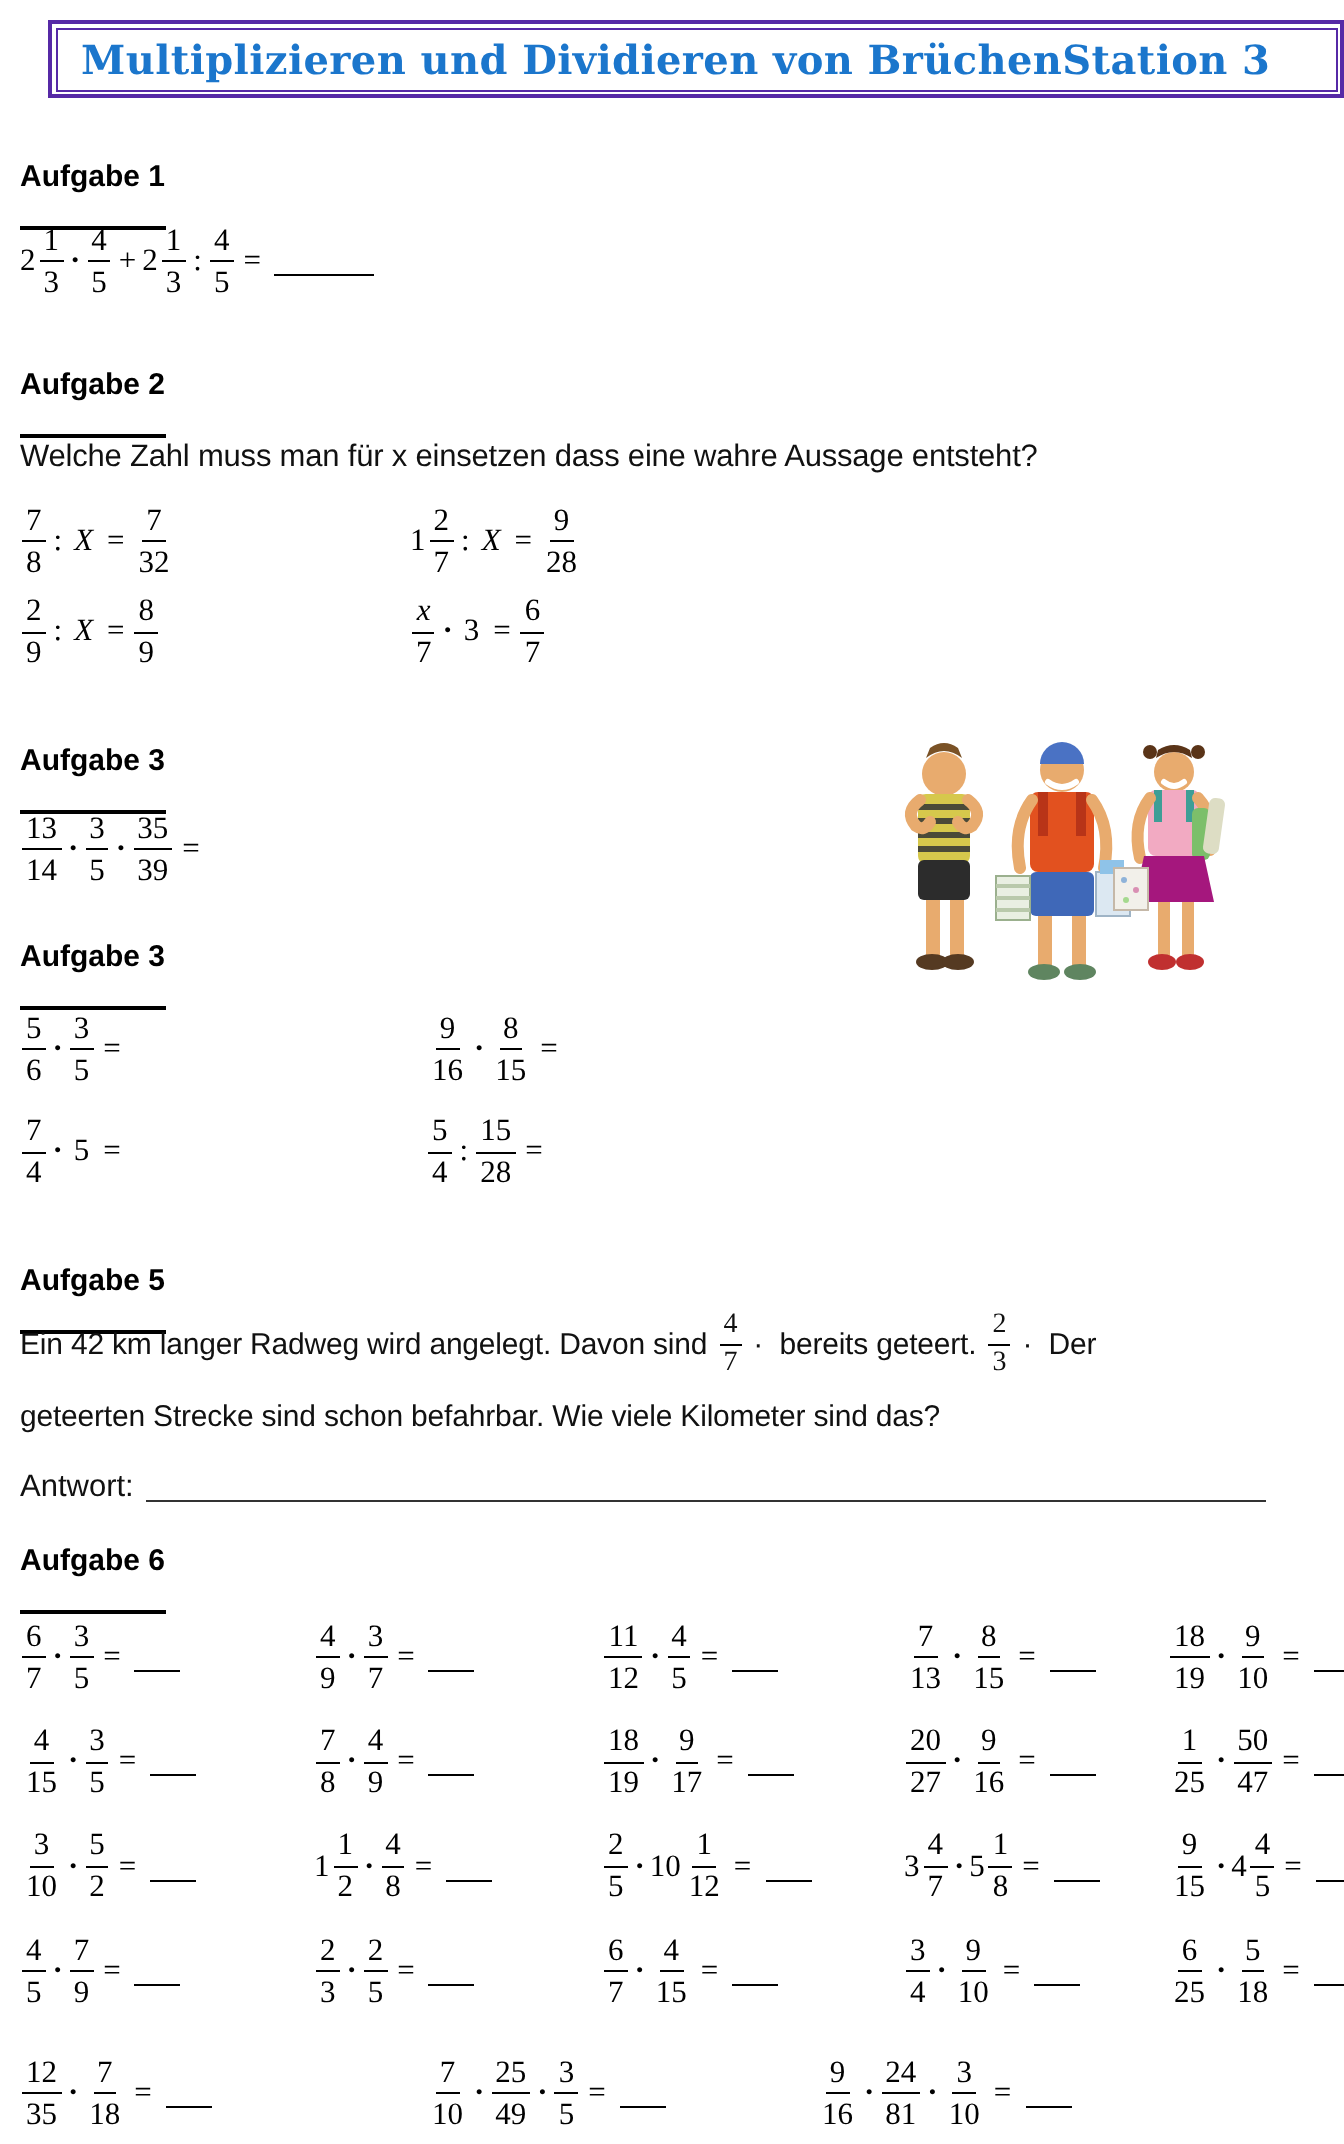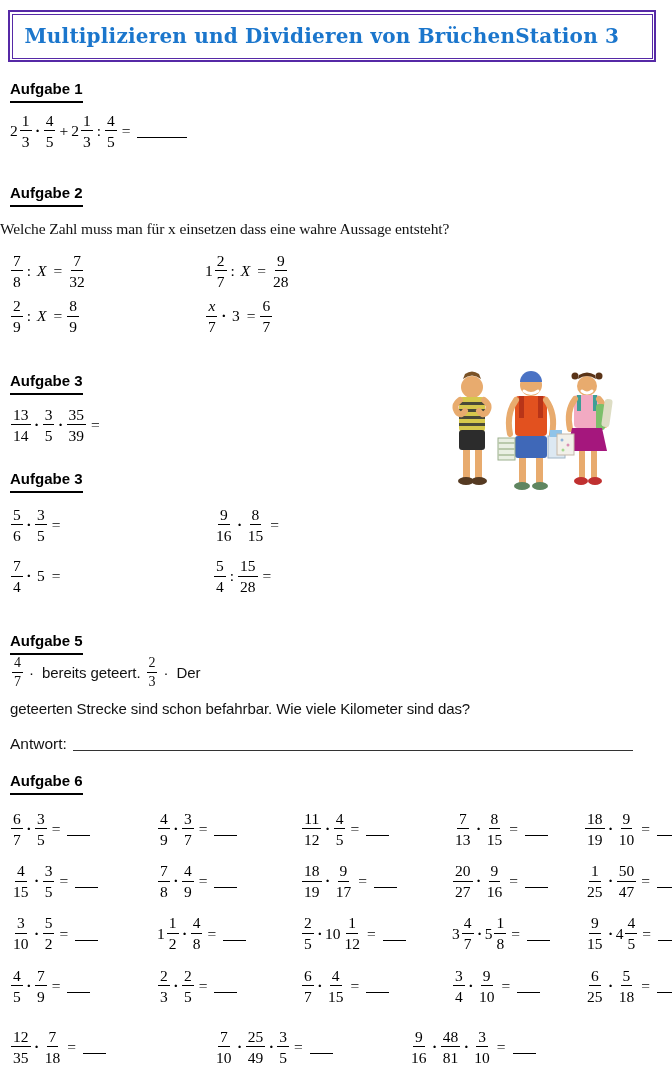--- a/index.html
+++ b/index.html
@@ -2,30 +2,30 @@
 <html><head>
 <meta charset="utf-8">
 <style>
   html,body{margin:0;padding:0;background:#ffffff;}
   body{width:672px;height:1072px;position:relative;overflow:hidden;
        font-family:"Liberation Sans",sans-serif;color:#111;}
 
   .abs{position:absolute;}
 
   
-  .header-outer{left:8px;top:10px;width:648px;height:52px;border:2.5px solid #5629a6;box-sizing:border-box;}
+  .header-outer{left:24px;top:10px;width:648px;height:39px;border:2.5px solid #5629a6;box-sizing:border-box;}
   .header-inner{position:absolute;inset:1.5px;border:1.5px solid #5629a6;
                 display:flex;align-items:center;justify-content:space-between;
                 padding:0 64px 0 12px;box-sizing:border-box;}
   .ws-title,.ws-station{font-family:"DejaVu Serif",serif;font-weight:bold;
                 font-size:20px;color:#1b76cc;letter-spacing:0.2px;white-space:nowrap;}
 
   
   .task-head{font-size:15px;font-weight:bold;color:#000;
-             border-bottom:2px solid #000;display:inline-block;padding-bottom:4px;}
+             border-bottom:2px solid #000;display:inline-block;padding-bottom:16px;}
 
   
   .formula,.cell{display:flex;align-items:center;font-family:"Liberation Serif",serif;
                  font-size:15.5px;color:#000;white-space:pre;}
   .frac{display:inline-flex;flex-direction:column;align-items:center;line-height:1.12;margin:0 1px;}
   .frac .fn{display:block;border-bottom:1.2px solid #000;padding:0 2px 1px 2px;text-align:center;}
   .frac .fd{display:block;padding:1.5px 2px 0 2px;text-align:center;}
   .op{margin:0 3px;}
   .op.dot{margin:0 2.5px;font-weight:bold;}
   .op.eq{margin:0 4px;}
@@ -59,21 +59,21 @@
 </div>
 
 <div class="abs" style="left:10px;top:80px;">
   <span class="task-head">Aufgabe 1</span>
 </div>
 <div class="abs formula" style="left:10px;top:112px;"><span class="mixed-int">2</span><span class="frac"><span class="fn">1</span><span class="fd">3</span></span><span class="op dot">·</span><span class="frac"><span class="fn">4</span><span class="fd">5</span></span><span class="op">+</span><span class="mixed-int">2</span><span class="frac"><span class="fn">1</span><span class="fd">3</span></span><span class="op">:</span><span class="frac"><span class="fn">4</span><span class="fd">5</span></span><span class="op eq">=</span><span class="blank" style="width: 50px;"></span></div>
 
 <div class="abs" style="left:10px;top:184px;">
   <span class="task-head">Aufgabe 2</span>
 </div>
-<div class="abs question" style="left:0;top:220px;font-family:Liberation Serif, serif;">Welche Zahl muss man für x einsetzen dass eine wahre Aussage entsteht?</div>
+<div class="abs question" style="left:10px;top:220px;">Welche Zahl muss man für x einsetzen dass eine wahre Aussage entsteht?</div>
 <div class="abs grid2-t2" style="left:10px;top:252px;">
     <div class="cell"><span class="frac"><span class="fn">7</span><span class="fd">8</span></span><span class="op">:</span><span class="op lit-var">X</span><span class="op eq">=</span><span class="frac"><span class="fn">7</span><span class="fd">32</span></span></div>
     <div class="cell"><span class="mixed-int">1</span><span class="frac"><span class="fn">2</span><span class="fd">7</span></span><span class="op">:</span><span class="op lit-var">X</span><span class="op eq">=</span><span class="frac"><span class="fn">9</span><span class="fd">28</span></span></div>
     <div class="cell"><span class="frac"><span class="fn">2</span><span class="fd">9</span></span><span class="op">:</span><span class="op lit-var">X</span><span class="op eq">=</span><span class="frac"><span class="fn">8</span><span class="fd">9</span></span></div>
     <div class="cell"><span class="frac"><span class="fn lit-var">x</span><span class="fd">7</span></span><span class="op dot">·</span><span class="op">3</span><span class="op eq">=</span><span class="frac"><span class="fn">6</span><span class="fd">7</span></span></div>
   </div>
 
 <div class="abs" style="left:10px;top:372px;">
   <span class="task-head">Aufgabe 3</span>
 </div>
@@ -154,20 +154,21 @@
     <div class="cell"><span class="frac"><span class="fn">5</span><span class="fd">6</span></span><span class="op dot">·</span><span class="frac"><span class="fn">3</span><span class="fd">5</span></span><span class="op eq">=</span></div>
     <div class="cell"><span class="frac"><span class="fn">9</span><span class="fd">16</span></span><span class="op dot">·</span><span class="frac"><span class="fn">8</span><span class="fd">15</span></span><span class="op eq">=</span></div>
     <div class="cell"><span class="frac"><span class="fn">7</span><span class="fd">4</span></span><span class="op dot">·</span><span class="op">5</span><span class="op eq">=</span></div>
     <div class="cell"><span class="frac"><span class="fn">5</span><span class="fd">4</span></span><span class="op">:</span><span class="frac"><span class="fn">15</span><span class="fd">28</span></span><span class="op eq">=</span></div>
   </div>
 
 <div class="abs" style="left:10px;top:632px;">
   <span class="task-head">Aufgabe 5</span>
 </div>
 <div class="abs para-line" style="left:10px;top:655px;">
+    <span style="white-space: pre;">Ein 42 km langer Radweg wird angelegt. Davon sind </span>
     <span class="frac">
       <span class="fn">4</span>
       <span class="fd">7</span>
     </span>
     <span style="white-space: pre;"> ·  bereits geteert. </span>
     <span class="frac">
       <span class="fn">2</span>
       <span class="fd">3</span>
     </span>
     <span style="white-space: pre;"> ·  Der</span>
@@ -199,14 +200,14 @@
     <div class="cell"><span class="frac"><span class="fn">9</span><span class="fd">15</span></span><span class="op dot">·</span><span class="mixed-int">4</span><span class="frac"><span class="fn">4</span><span class="fd">5</span></span><span class="op eq">=</span><span class="blank" style="width: 23px;"></span></div>
     <div class="cell"><span class="frac"><span class="fn">4</span><span class="fd">5</span></span><span class="op dot">·</span><span class="frac"><span class="fn">7</span><span class="fd">9</span></span><span class="op eq">=</span><span class="blank" style="width: 23px;"></span></div>
     <div class="cell"><span class="frac"><span class="fn">2</span><span class="fd">3</span></span><span class="op dot">·</span><span class="frac"><span class="fn">2</span><span class="fd">5</span></span><span class="op eq">=</span><span class="blank" style="width: 23px;"></span></div>
     <div class="cell"><span class="frac"><span class="fn">6</span><span class="fd">7</span></span><span class="op dot">·</span><span class="frac"><span class="fn">4</span><span class="fd">15</span></span><span class="op eq">=</span><span class="blank" style="width: 23px;"></span></div>
     <div class="cell"><span class="frac"><span class="fn">3</span><span class="fd">4</span></span><span class="op dot">·</span><span class="frac"><span class="fn">9</span><span class="fd">10</span></span><span class="op eq">=</span><span class="blank" style="width: 23px;"></span></div>
     <div class="cell"><span class="frac"><span class="fn">6</span><span class="fd">25</span></span><span class="op dot">·</span><span class="frac"><span class="fn">5</span><span class="fd">18</span></span><span class="op eq">=</span><span class="blank" style="width: 23px;"></span></div>
   </div>
 <div class="abs grid-t6-last" style="left:10px;top:1028px;width:652px;">
     <div class="cell"><span class="frac"><span class="fn">12</span><span class="fd">35</span></span><span class="op dot">·</span><span class="frac"><span class="fn">7</span><span class="fd">18</span></span><span class="op eq">=</span><span class="blank" style="width: 23px;"></span></div>
     <div class="cell"><span class="frac"><span class="fn">7</span><span class="fd">10</span></span><span class="op dot">·</span><span class="frac"><span class="fn">25</span><span class="fd">49</span></span><span class="op dot">·</span><span class="frac"><span class="fn">3</span><span class="fd">5</span></span><span class="op eq">=</span><span class="blank" style="width: 23px;"></span></div>
-    <div class="cell"><span class="frac"><span class="fn">9</span><span class="fd">16</span></span><span class="op dot">·</span><span class="frac"><span class="fn">48</span><span class="fd">81</span></span><span class="op dot">·</span><span class="frac"><span class="fn">3</span><span class="fd">10</span></span><span class="op eq">=</span><span class="blank" style="width: 23px;"></span></div>
+    <div class="cell"><span class="frac"><span class="fn">9</span><span class="fd">16</span></span><span class="op dot">·</span><span class="frac"><span class="fn">24</span><span class="fd">81</span></span><span class="op dot">·</span><span class="frac"><span class="fn">3</span><span class="fd">10</span></span><span class="op eq">=</span><span class="blank" style="width: 23px;"></span></div>
   </div>
 
 </body></html>

